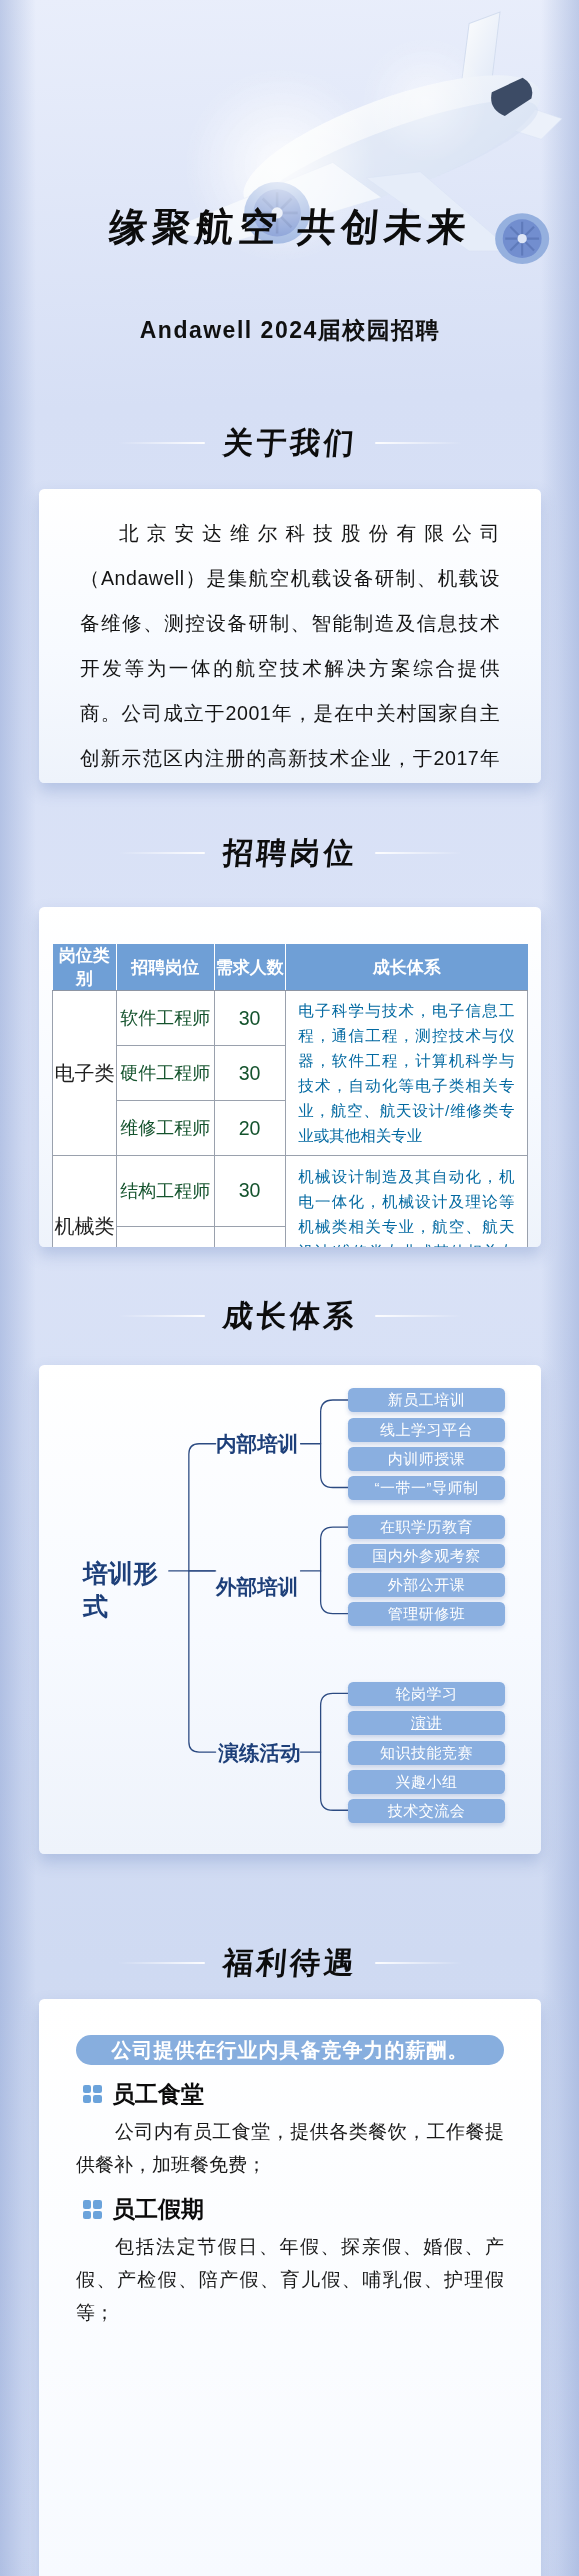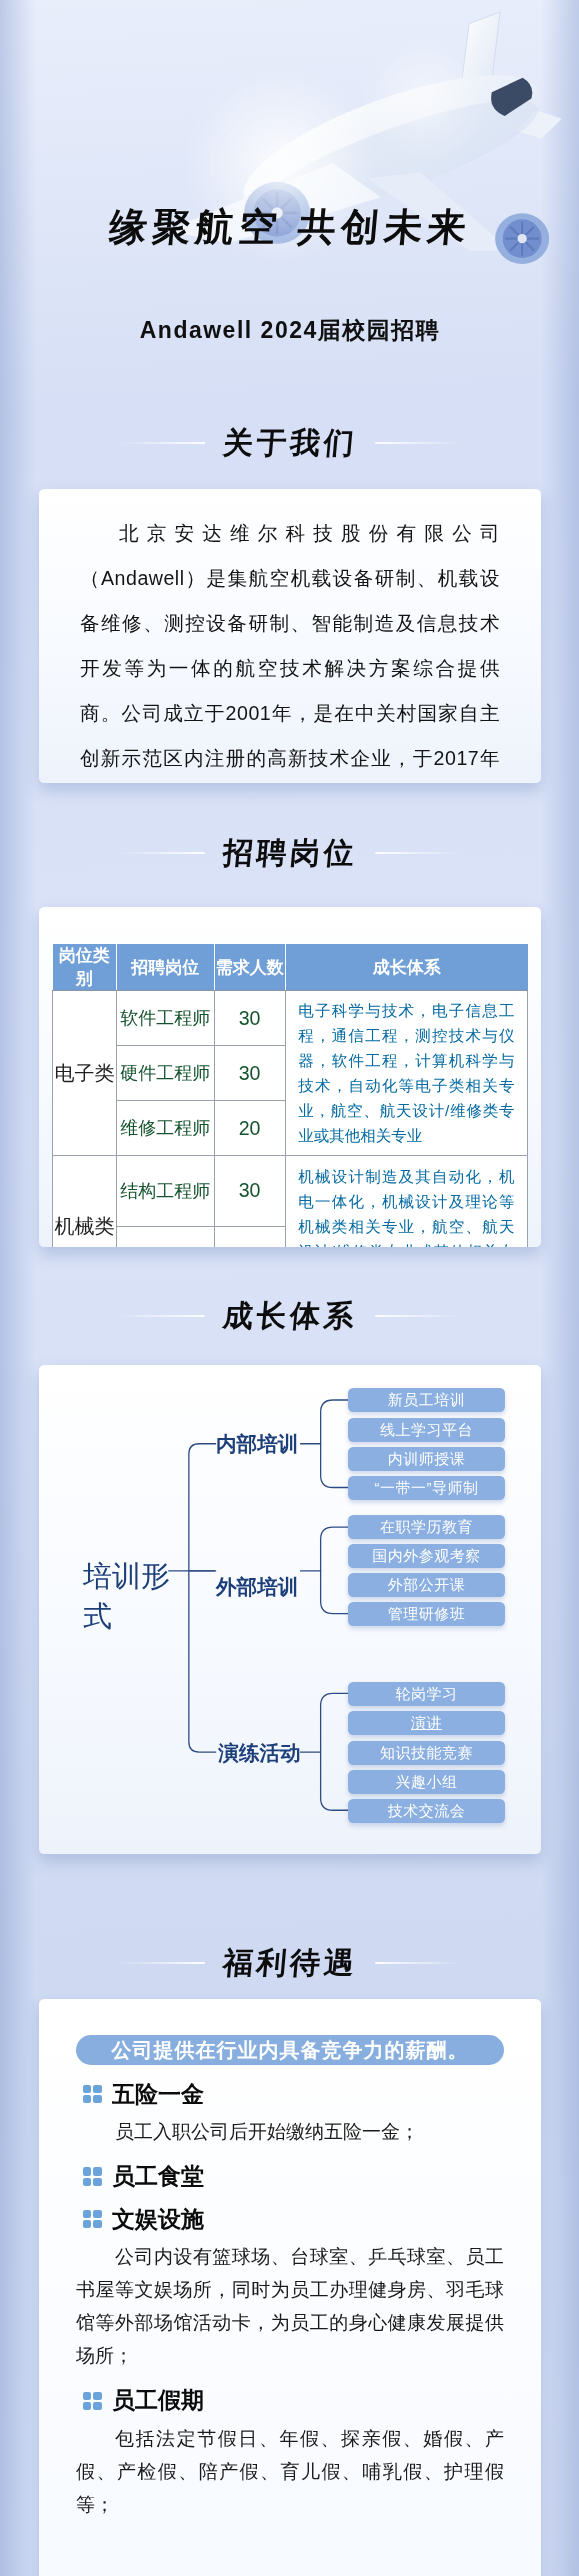--- a/index.html
+++ b/index.html
@@ -43,21 +43,21 @@
        border-right:1.5px solid #fff; border-bottom:0.5px solid #8e95a2; }
   th:last-child { border-right:none; }
   td { background:#fff; border:0.5px solid #9aa1ad; text-align:center; vertical-align:middle;
        font-size:18px; color:#14532d; height:45px; }
   td.cat { font-size:20px; color:#1f1f1f; }
   td.num { font-size:19.6px; }
   td.majors { font-size:15.5px; text-align:justify; padding:7.2px 12.4px; line-height:25px; color:#0369a1; }
 
   .card-growth { top:1365px; height:489px; }
   #tree-lines { position:absolute; inset:0; }
-  .t-root { position:absolute; left:44px; top:192px; width:88px; font-size:29px; font-weight:400; color:#1d3f79; }
+  .t-root { position:absolute; left:44px; top:192px; width:88px; font-size:25px; font-weight:700; color:#1d3f79; }
   .t-branch { position:absolute; left:177px; width:87px; font-size:20.6px; font-weight:800; color:#1d3f79; }
   .t-node { position:absolute; left:309px; width:157px; height:24px; border-radius:5.2px;
     background:#8aafe0; color:#fff; font-size:15px; display:flex; align-items:center; justify-content:center;
     box-shadow:0 2.1px 4.1px rgba(90,120,180,.25); letter-spacing:0.5px; }
 
   .card-benefits { top:1999px; height:1050px; padding:0 37px; }
   .b-pill { margin:36px auto 0; width:428px; height:30px; border-radius:15.5px; background:#87aede;
     color:#fff; font-size:20px; font-weight:700; display:flex; align-items:center; justify-content:center; letter-spacing:1px; }
   .b-item { margin-top:15.5px; }
   .b-head { display:flex; align-items:center; height:27px; }
@@ -229,46 +229,23 @@
   <div class="b-pill">公司提供在行业内具备竞争力的薪酬。</div>
   <div id="benefit-items">
       <div class="b-item">
         <div class="b-head">
           <span class="b-icon">
             <i></i>
             <i></i>
             <i></i>
             <i></i>
           </span>
-          <h3 class="b-title">五险一金</h3>
-        </div>
-        <p class="b-body">员工入职公司后开始缴纳五险一金；</p>
-      </div>
-      <div class="b-item">
-        <div class="b-head">
-          <span class="b-icon">
-            <i></i>
-            <i></i>
-            <i></i>
-            <i></i>
-          </span>
           <h3 class="b-title">员工食堂</h3>
         </div>
-      </div>
-      <div class="b-item">
-        <div class="b-head">
-          <span class="b-icon">
-            <i></i>
-            <i></i>
-            <i></i>
-            <i></i>
-          </span>
-          <h3 class="b-title">文娱设施</h3>
-        </div>
-        <p class="b-body">公司内设有篮球场、台球室、乒乓球室、员工书屋等文娱场所，同时为员工办理健身房、羽毛球馆等外部场馆活动卡，为员工的身心健康发展提供场所；</p>
+        <p class="b-body">公司内有员工食堂，提供各类餐饮，工作餐提供餐补，加班餐免费；</p>
       </div>
       <div class="b-item">
         <div class="b-head">
           <span class="b-icon">
             <i></i>
             <i></i>
             <i></i>
             <i></i>
           </span>
           <h3 class="b-title">员工假期</h3>

